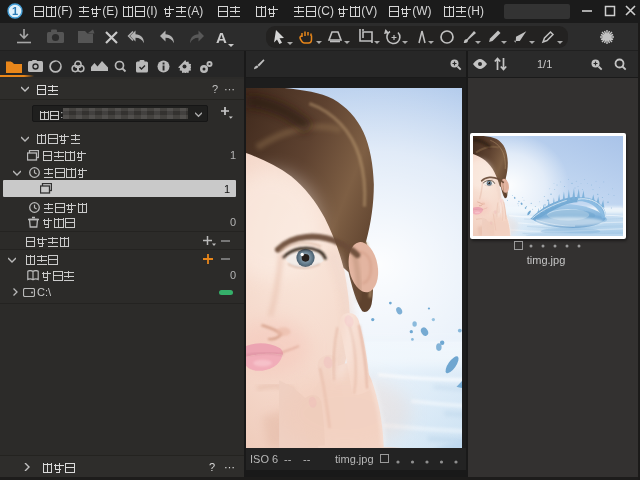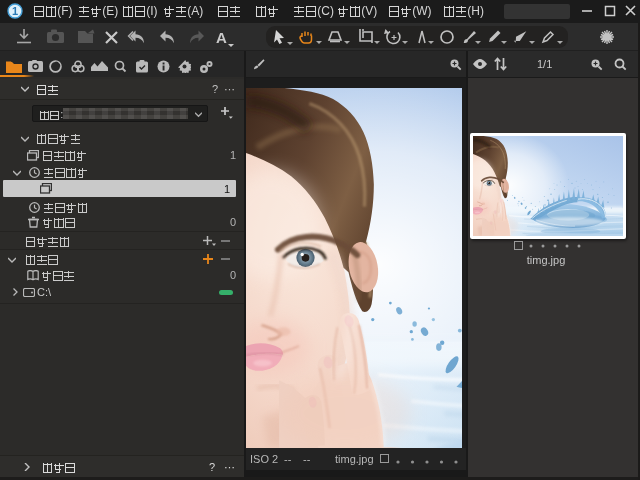--- a/index.html
+++ b/index.html
@@ -357,21 +357,21 @@
       <svg class="ic" style="left:203px;top:7px" width="13" height="13" viewBox="0 0 13 13">
             <circle cx="5.5" cy="5.5" r="4" fill="#c0c0c0"></circle>
             <path d="M8.5 8.5l3.2 3.2" stroke="#c0c0c0" stroke-width="1.8"></path>
             <path d="M3.5 5.5h4M5.5 3.5v4" stroke="#272727" stroke-width="1.2"></path>
           </svg>
     </div>
     <svg id="vimg" viewBox="0 0 392 653" preserveAspectRatio="none">
           <use href="#scene"></use>
         </svg>
     <div id="vstatus">
-      <span class="ic" style="left:4px;top:5px">ISO 2</span>
+      <span class="ic" style="left:4px;top:5px">ISO 6</span>
       <span class="ic" style="left:38px;top:5px">--</span>
       <span class="ic" style="left:57px;top:5px">--</span>
       <span class="ic" style="left:89px;top:5px">timg.jpg</span>
       <div class="ic" style="left:134px;top:6px;width:9px;height:9px;border:1.4px solid #9a9a9a"></div>
       <svg class="ic" style="left:150px;top:12px" width="80" height="4" viewBox="0 0 80 4">
         <g fill="#8f8f8f">
               <circle cx="2" cy="2" r="1.6"></circle>
               <circle cx="16.5" cy="2" r="1.6"></circle>
               <circle cx="31" cy="2" r="1.6"></circle>
               <circle cx="45.5" cy="2" r="1.6"></circle>

